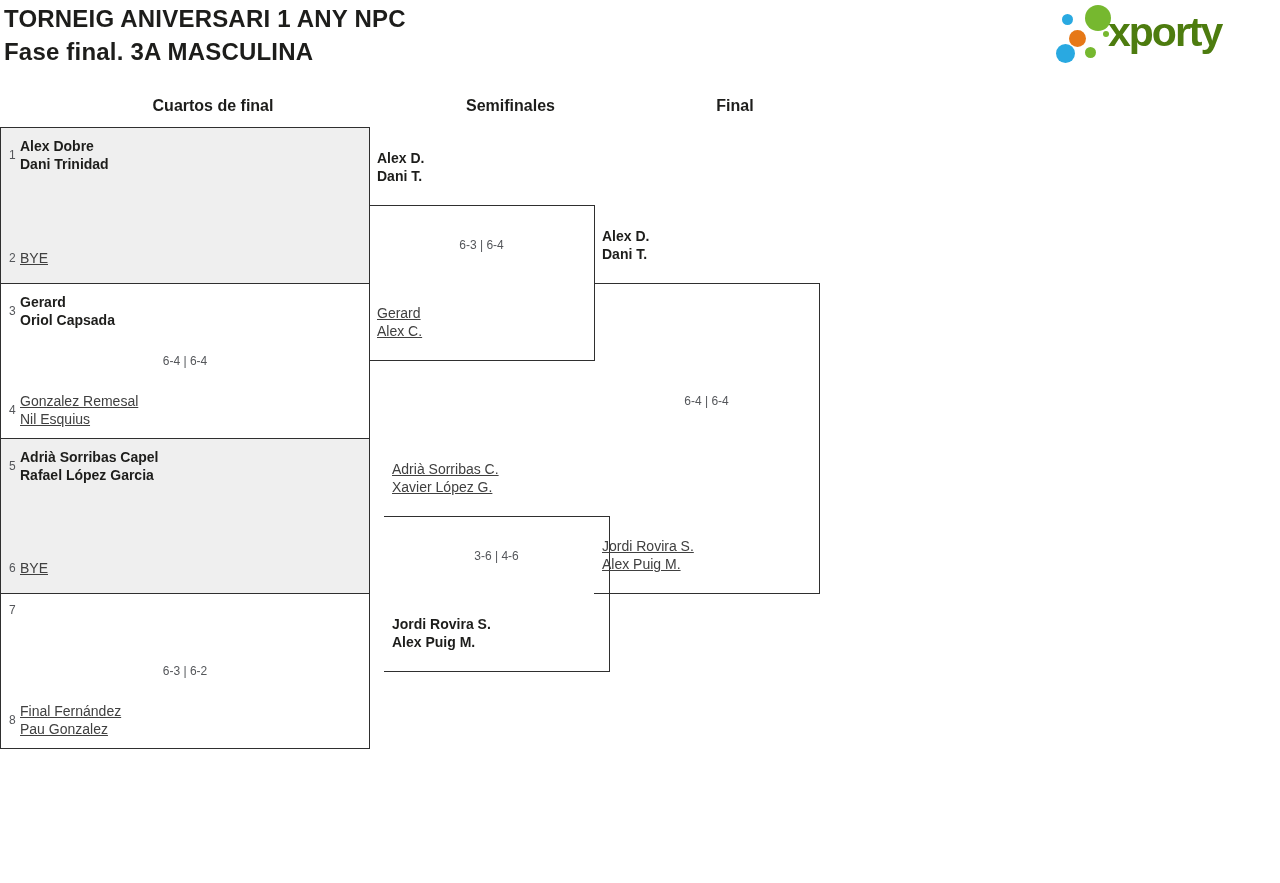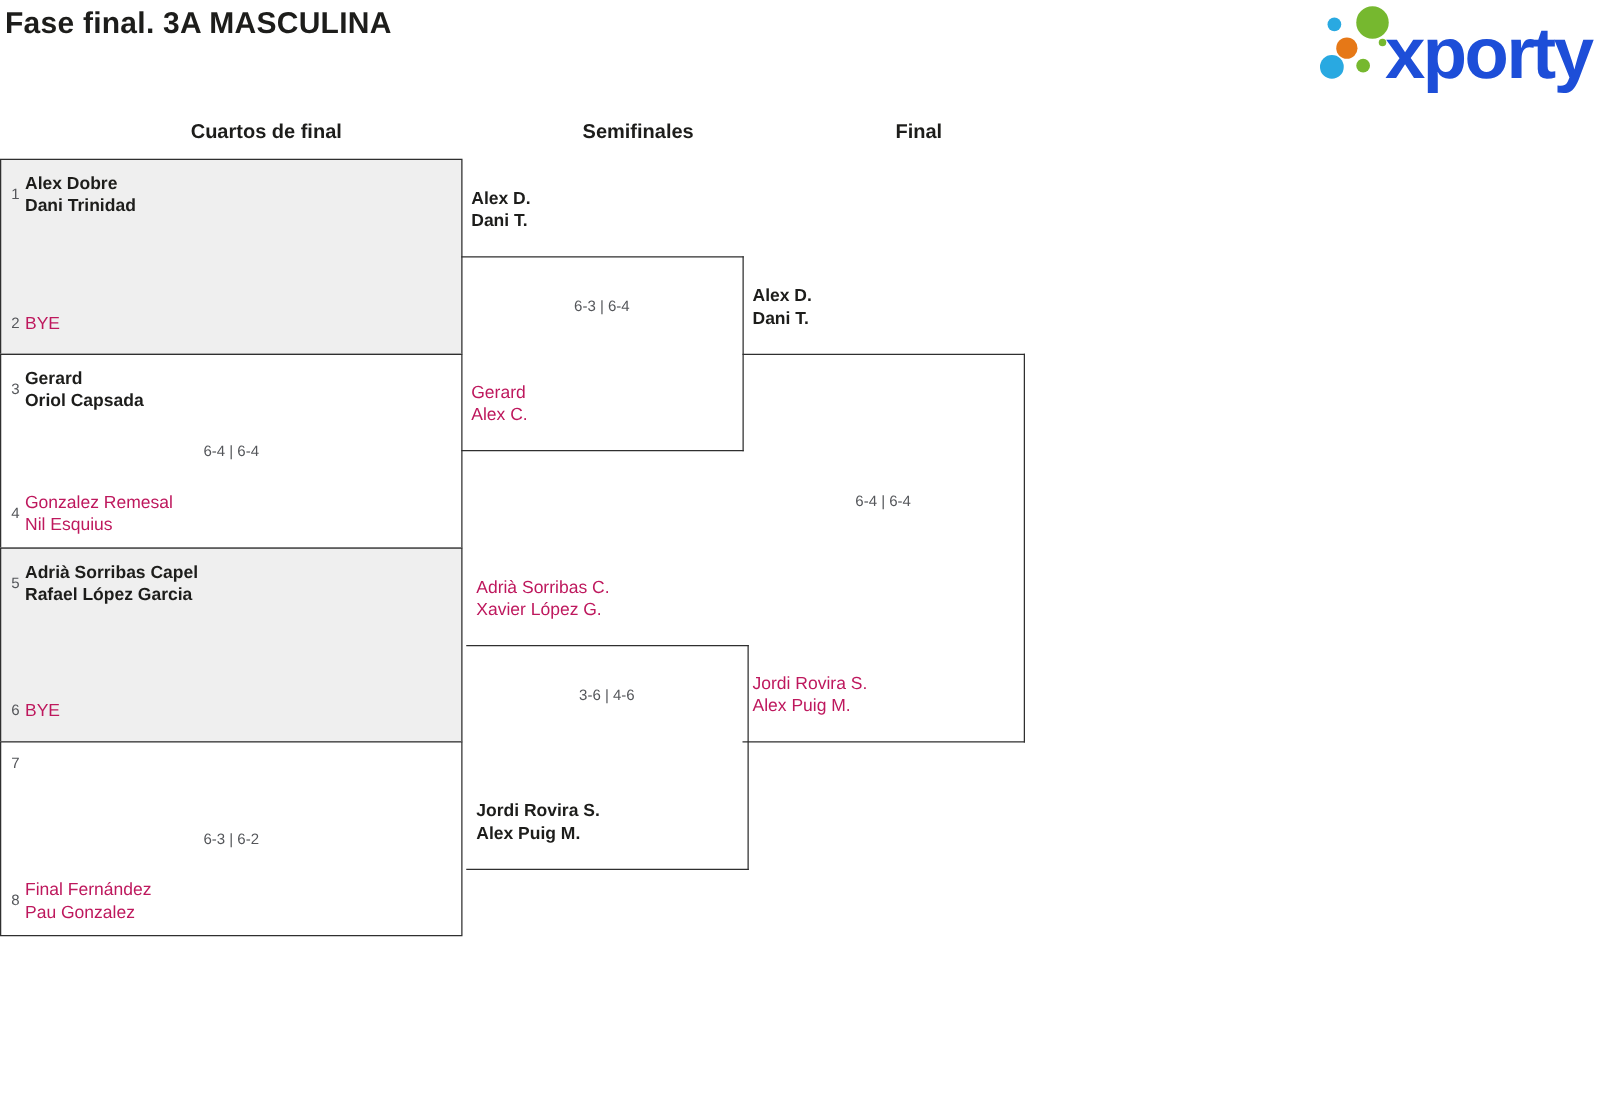--- a/index.html
+++ b/index.html
@@ -12,22 +12,22 @@
 
   
   .logo { position:absolute; left:1050px; top:0; width:230px; height:76px; cursor:pointer; }
   .dot { position:absolute; border-radius:50%; }
   .dot-green-lg  { left:35px; top:5px;  width:26px; height:26px; background:#76b82f; }
   .dot-blue-sm   { left:12px; top:14px; width:11px; height:11px; background:#29a9e1; }
   .dot-orange    { left:19px; top:30px; width:17px; height:17px; background:#e67817; }
   .dot-blue-lg   { left:6px;  top:44px; width:19px; height:19px; background:#29a9e1; }
   .dot-green-sm  { left:35px; top:47px; width:11px; height:11px; background:#76b82f; }
   .dot-green-xs  { left:53px; top:31px; width:6px;  height:6px;  background:#76b82f; }
-  .logo-text { position:absolute; left:58px; top:9px; font-size:58px; font-weight:bold;
-               color:#1d4ed8; letter-spacing:-2px; }
+  .logo-text { position:absolute; left:58px; top:9px; font-size:41px; font-weight:bold;
+               color:#4d7c0f; letter-spacing:-2px; }
 
   
   .round-header { position:absolute; top:97px; text-align:center; font-size:16px;
                   font-weight:bold; color:#1d1d1b;margin-left:28px; }
   .rh-qf { left:0;     width:370px; }
   .rh-sf { left:370px; width:225px; }
   .rh-f  { left:594px; width:226px; }
 
   
   .match { position:absolute; left:0; width:370px; border:1px solid #2f2f2f; background:#ffffff; }
@@ -38,41 +38,42 @@
   .m4 { top:593px; height:156px; }
 
   .team-row { position:absolute; left:0; display:flex; align-items:center; }
   .team-row.pos-top { top:9px; }
   .team-row.pos-bottom { bottom:10px; }
   .team-row.pos-bottom-bye { bottom:16px; }
   .seed { width:19px; padding-left:8px; font-size:12px; color:#54565a; flex:0 0 19px;
           display:flex; align-items:center; }
   .names { font-size:14px; line-height:18px; }
   .winner { font-weight:bold; color:#1d1d1b; }
-  .loser { font-weight:normal; color:#be185d; }
+  .loser { font-weight:normal; color:#404040;text-decoration:underline; }
   .score { position:absolute; left:0; width:100%; text-align:center; font-size:12px;
            color:#54565a; }
   .score.mid { top:50%; transform:translateY(-50%); }
 
   
   .conn { position:absolute; border:1px solid #2f2f2f; border-left:none; background:transparent;padding-left:36px; }
   .sf1 { left:369px; top:205px; width:226px; height:156px; }
-  .sf2 { left:373px; top:516px; width:226px; height:180px; }
+  .sf2 { left:384px; top:516px; width:226px; height:156px; }
   .fin { left:594px; top:283px; width:226px; height:311px; }
   .conn .team-up  { position:absolute; left:8px; top:-57px; }
   .conn .team-low { position:absolute; left:8px; bottom:20px; }
   .conn .score.sf-score  { top:32px; }
   .conn .score.fin-score { top:110px; }
 </style>
 </head>
 <body>
 
 <div class="page">
 
   <div class="title">
+    <div>TORNEIG ANIVERSARI 1 ANY NPC</div>
     <div>Fase final. 3A MASCULINA</div>
   </div>
 
   <div class="logo">
     <span class="dot dot-blue-sm"></span>
     <span class="dot dot-green-lg"></span>
     <span class="dot dot-orange"></span>
     <span class="dot dot-blue-lg"></span>
     <span class="dot dot-green-sm"></span>
     <span class="dot dot-green-xs"></span>

